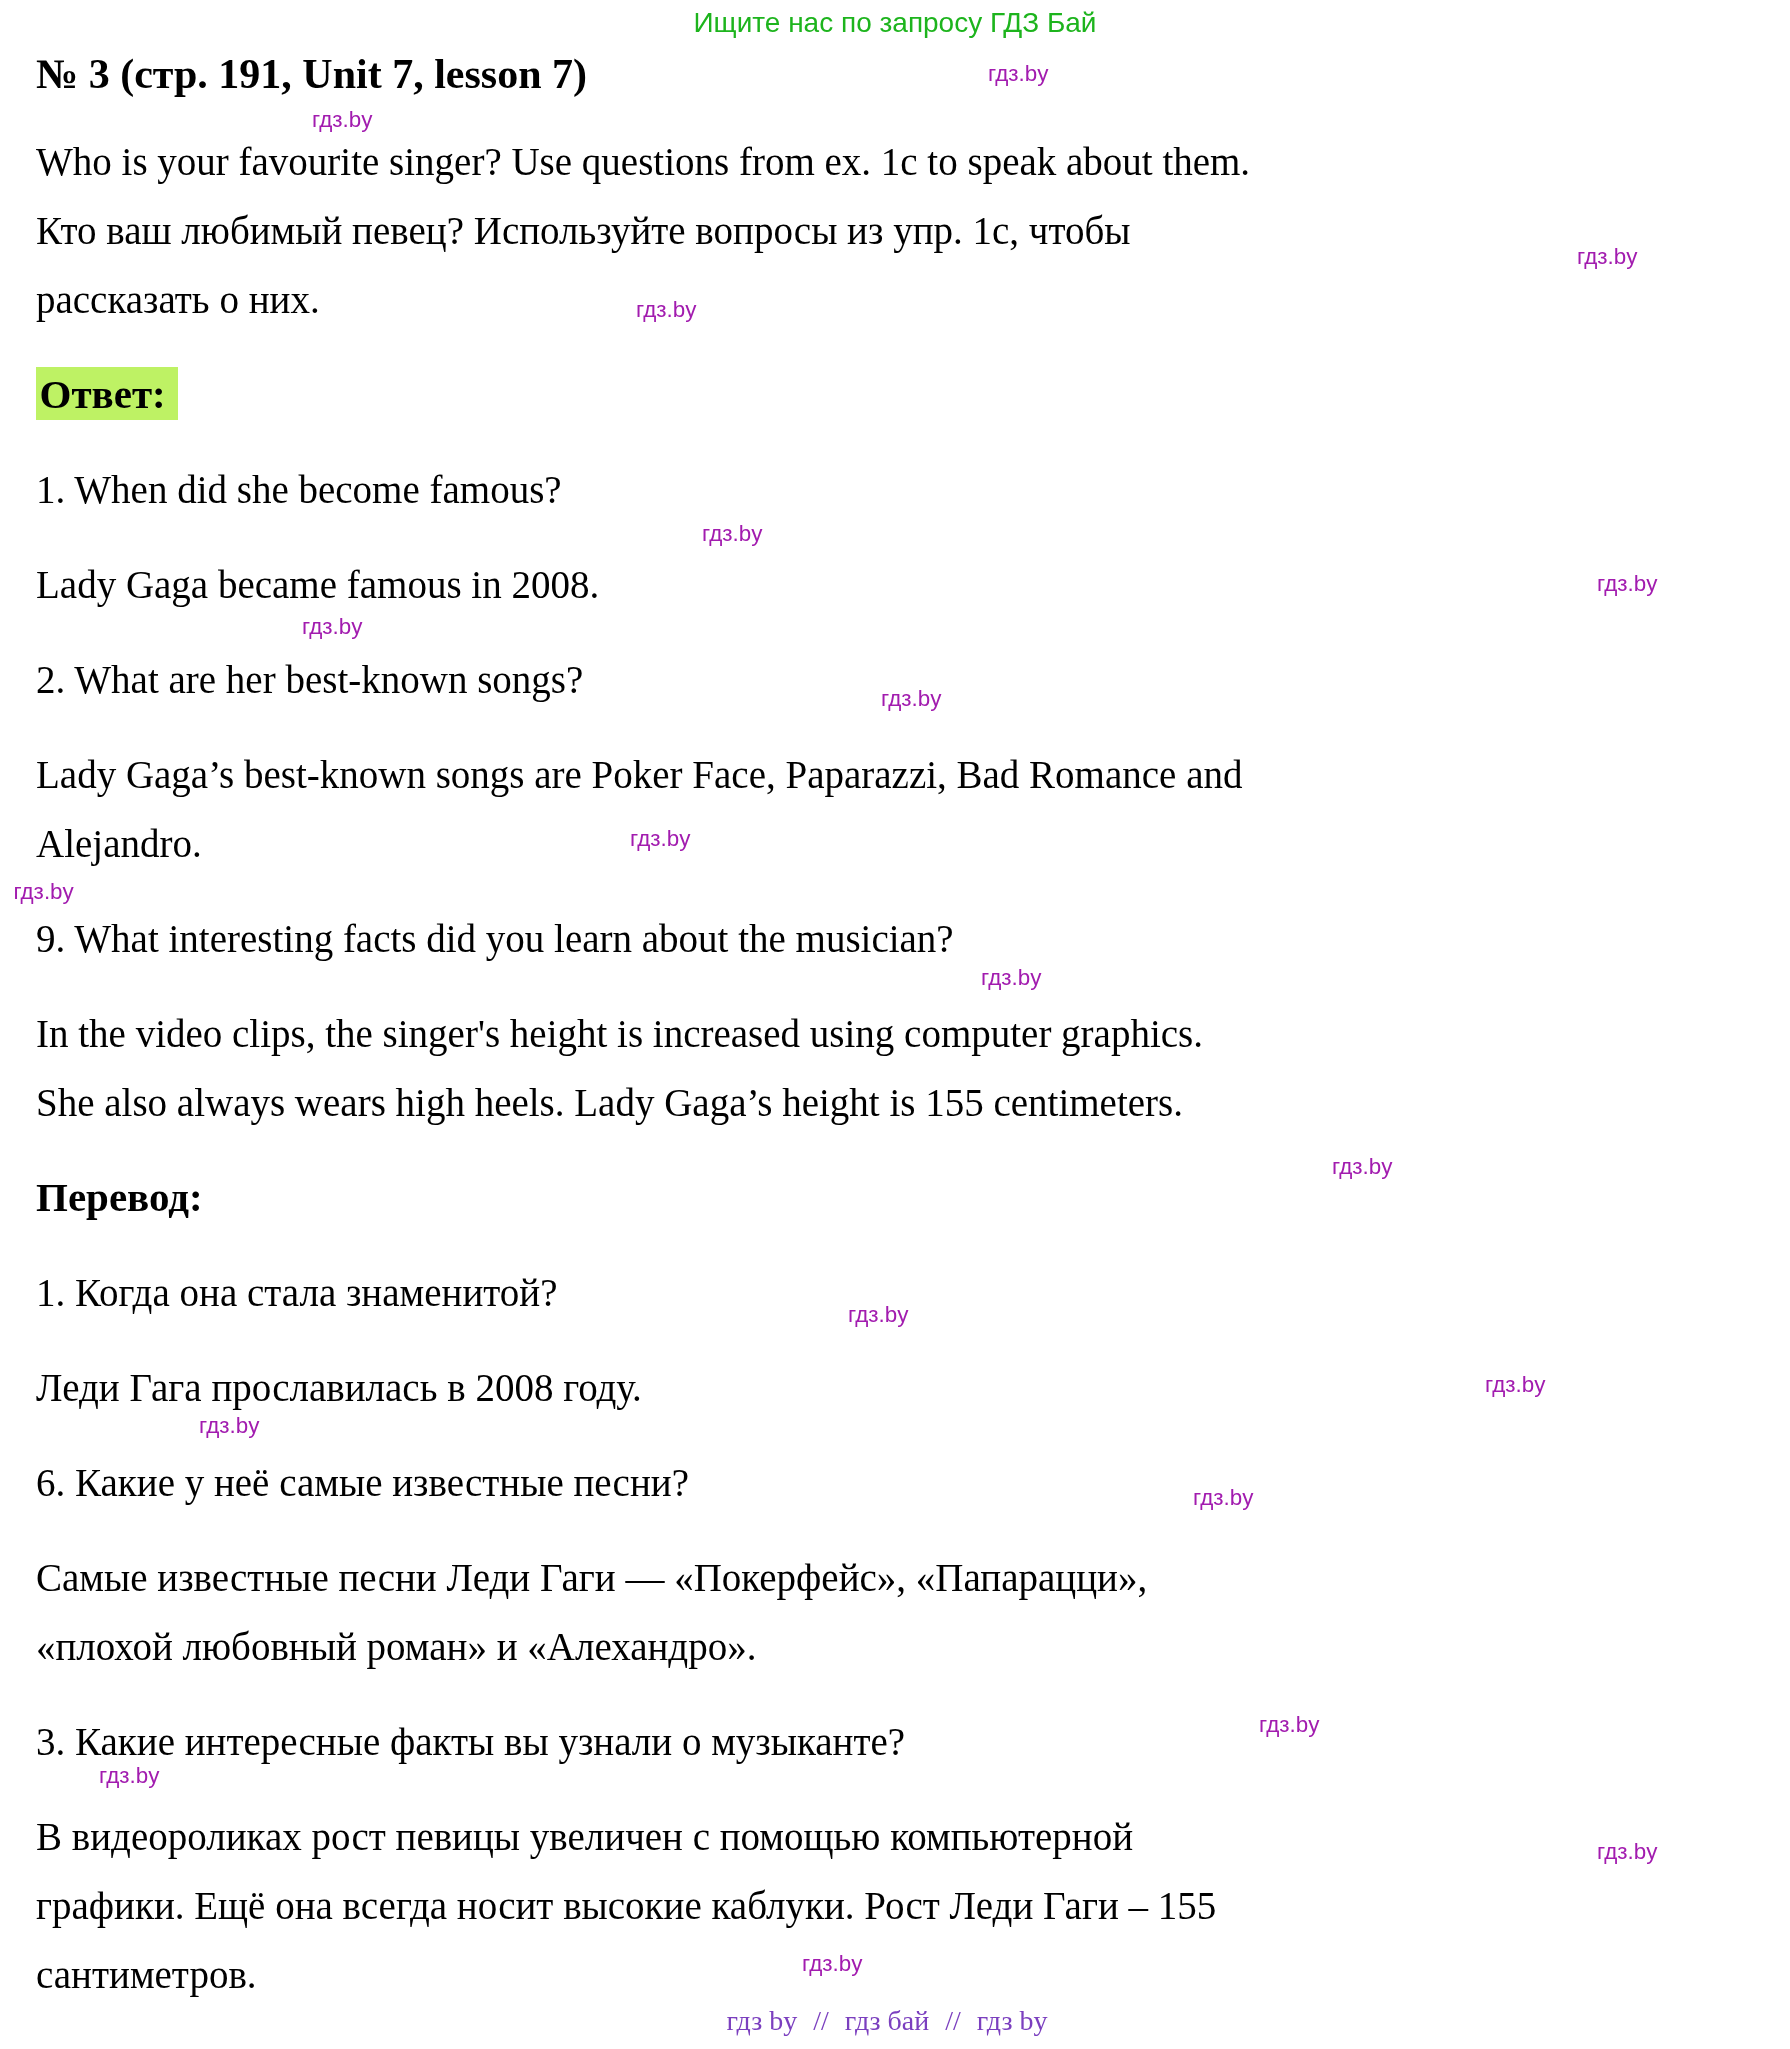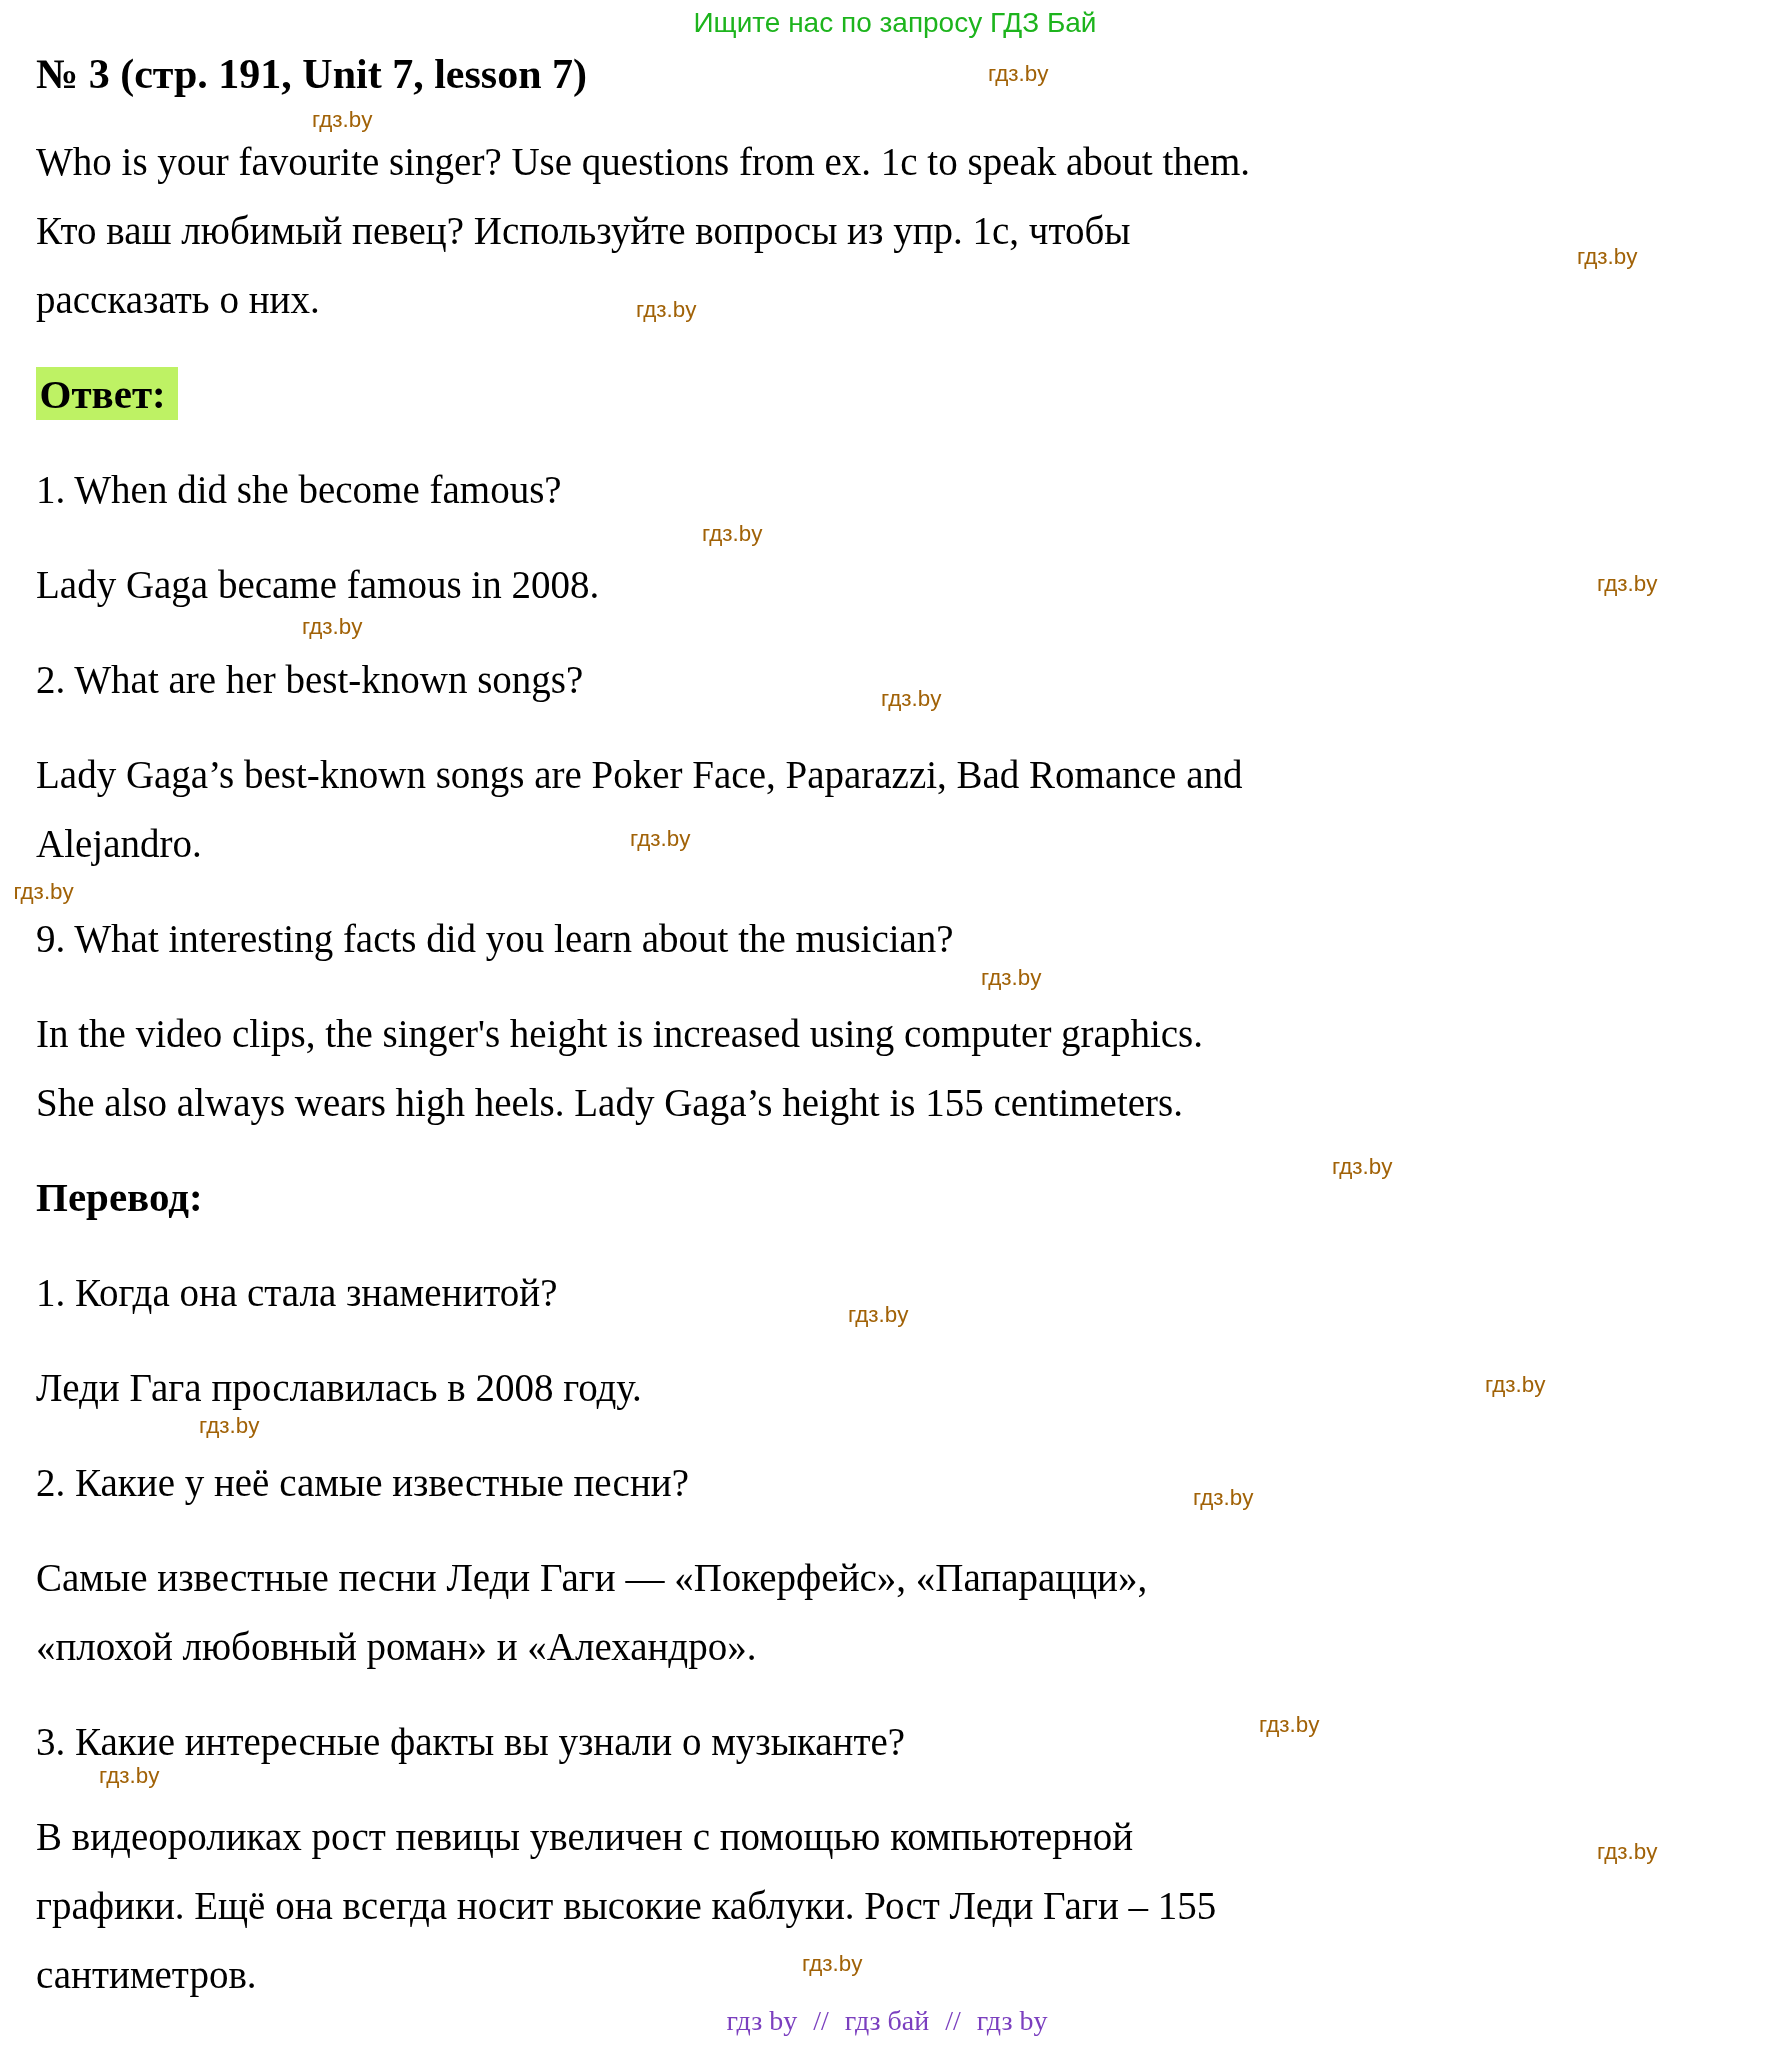--- a/index.html
+++ b/index.html
@@ -42,21 +42,21 @@
     padding: 3.6px 12.5px 3.6px 3.6px;
   }
   .bold-label {
     font-weight: bold;
     font-size: 41px;
   }
   .wm {
     position: absolute;
     font-family: "Liberation Sans", sans-serif;
     font-size: 22.4px;
-    color: #a16207;
+    color: #a21caf;
     white-space: nowrap;
   }
   .footer {
     position: absolute;
     left: 0; right: 16px; bottom: 12.5px;
     text-align: center;
     font-size: 28px;
     color: #7b3fbf;
   }
   .footer .fsep { padding: 0 16px; }
@@ -98,21 +98,21 @@
       <span class="line">She also always wears high heels. Lady Gaga’s height is 155 centimeters.</span>
     </p>
 
     <p class="para label-row">
       <span class="bold-label">Перевод:</span>
     </p>
 
     <p class="para">1. Когда она стала знаменитой?</p>
     <p class="para">Леди Гага прославилась в 2008 году.</p>
 
-    <p class="para">2. Какие у неё самые известные песни?</p>
+    <p class="para">6. Какие у неё самые известные песни?</p>
     <p class="para">
       <span class="line">Самые известные песни Леди Гаги — «Покерфейс», «Папарацци»,</span>
       <span class="line">«плохой любовный роман» и «Алехандро».</span>
     </p>
 
     <p class="para">3. Какие интересные факты вы узнали о музыканте?</p>
     <p class="para">
       <span class="line">В видеороликах рост певицы увеличен с помощью компьютерной</span>
       <span class="line">графики. Ещё она всегда носит высокие каблуки. Рост Леди Гаги – 155</span>
       <span class="line">сантиметров.</span>

